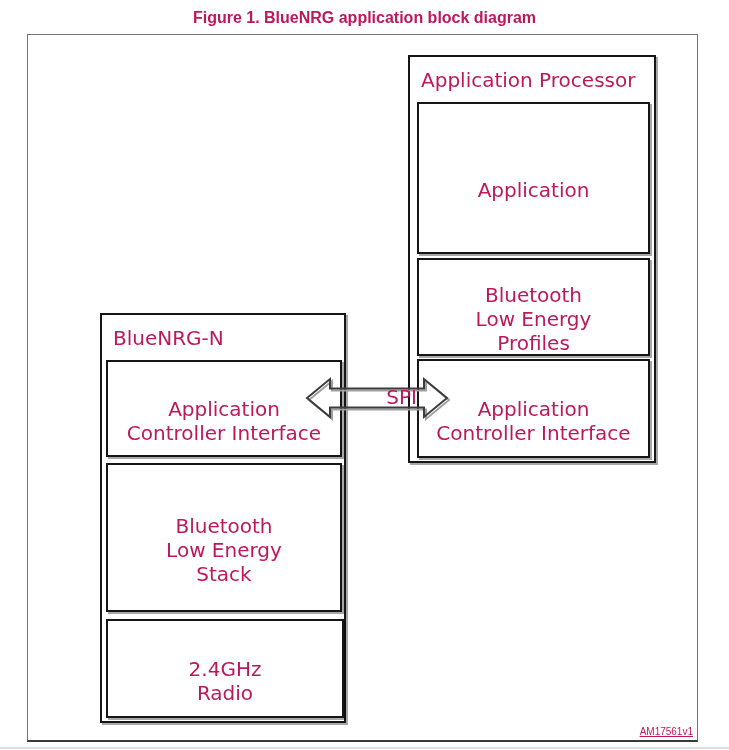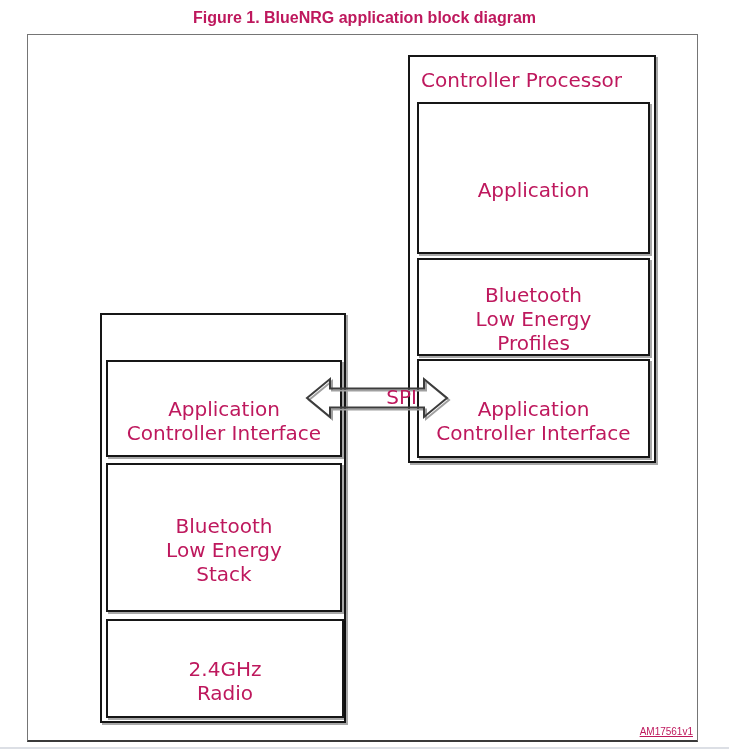--- a/index.html
+++ b/index.html
@@ -38,36 +38,37 @@
 </head>
 <body>
 
 <div class="page">
 
   <div class="title">Figure 1. BlueNRG application block diagram</div>
 
   <div class="frame">
 
     <div class="container ap">
-      <div class="ctr-label">Controller Processor</div>
+      <div class="ctr-label">Application Processor</div>
       <div class="lbox ap-b0">
         <span>Application</span>
       </div>
       <div class="lbox ap-b1">
         <span>Bluetooth
 Low Energy
 Profiles</span>
       </div>
       <div class="lbox ap-b2">
         <span>Application
 Controller Interface</span>
       </div>
     </div>
 
     <div class="container bn">
+      <div class="ctr-label">BlueNRG-N</div>
       <div class="lbox bn-b0">
         <span>Application
 Controller Interface</span>
       </div>
       <div class="lbox bn-b1">
         <span>Bluetooth
 Low Energy
 Stack</span>
       </div>
       <div class="lbox bn-b2">

